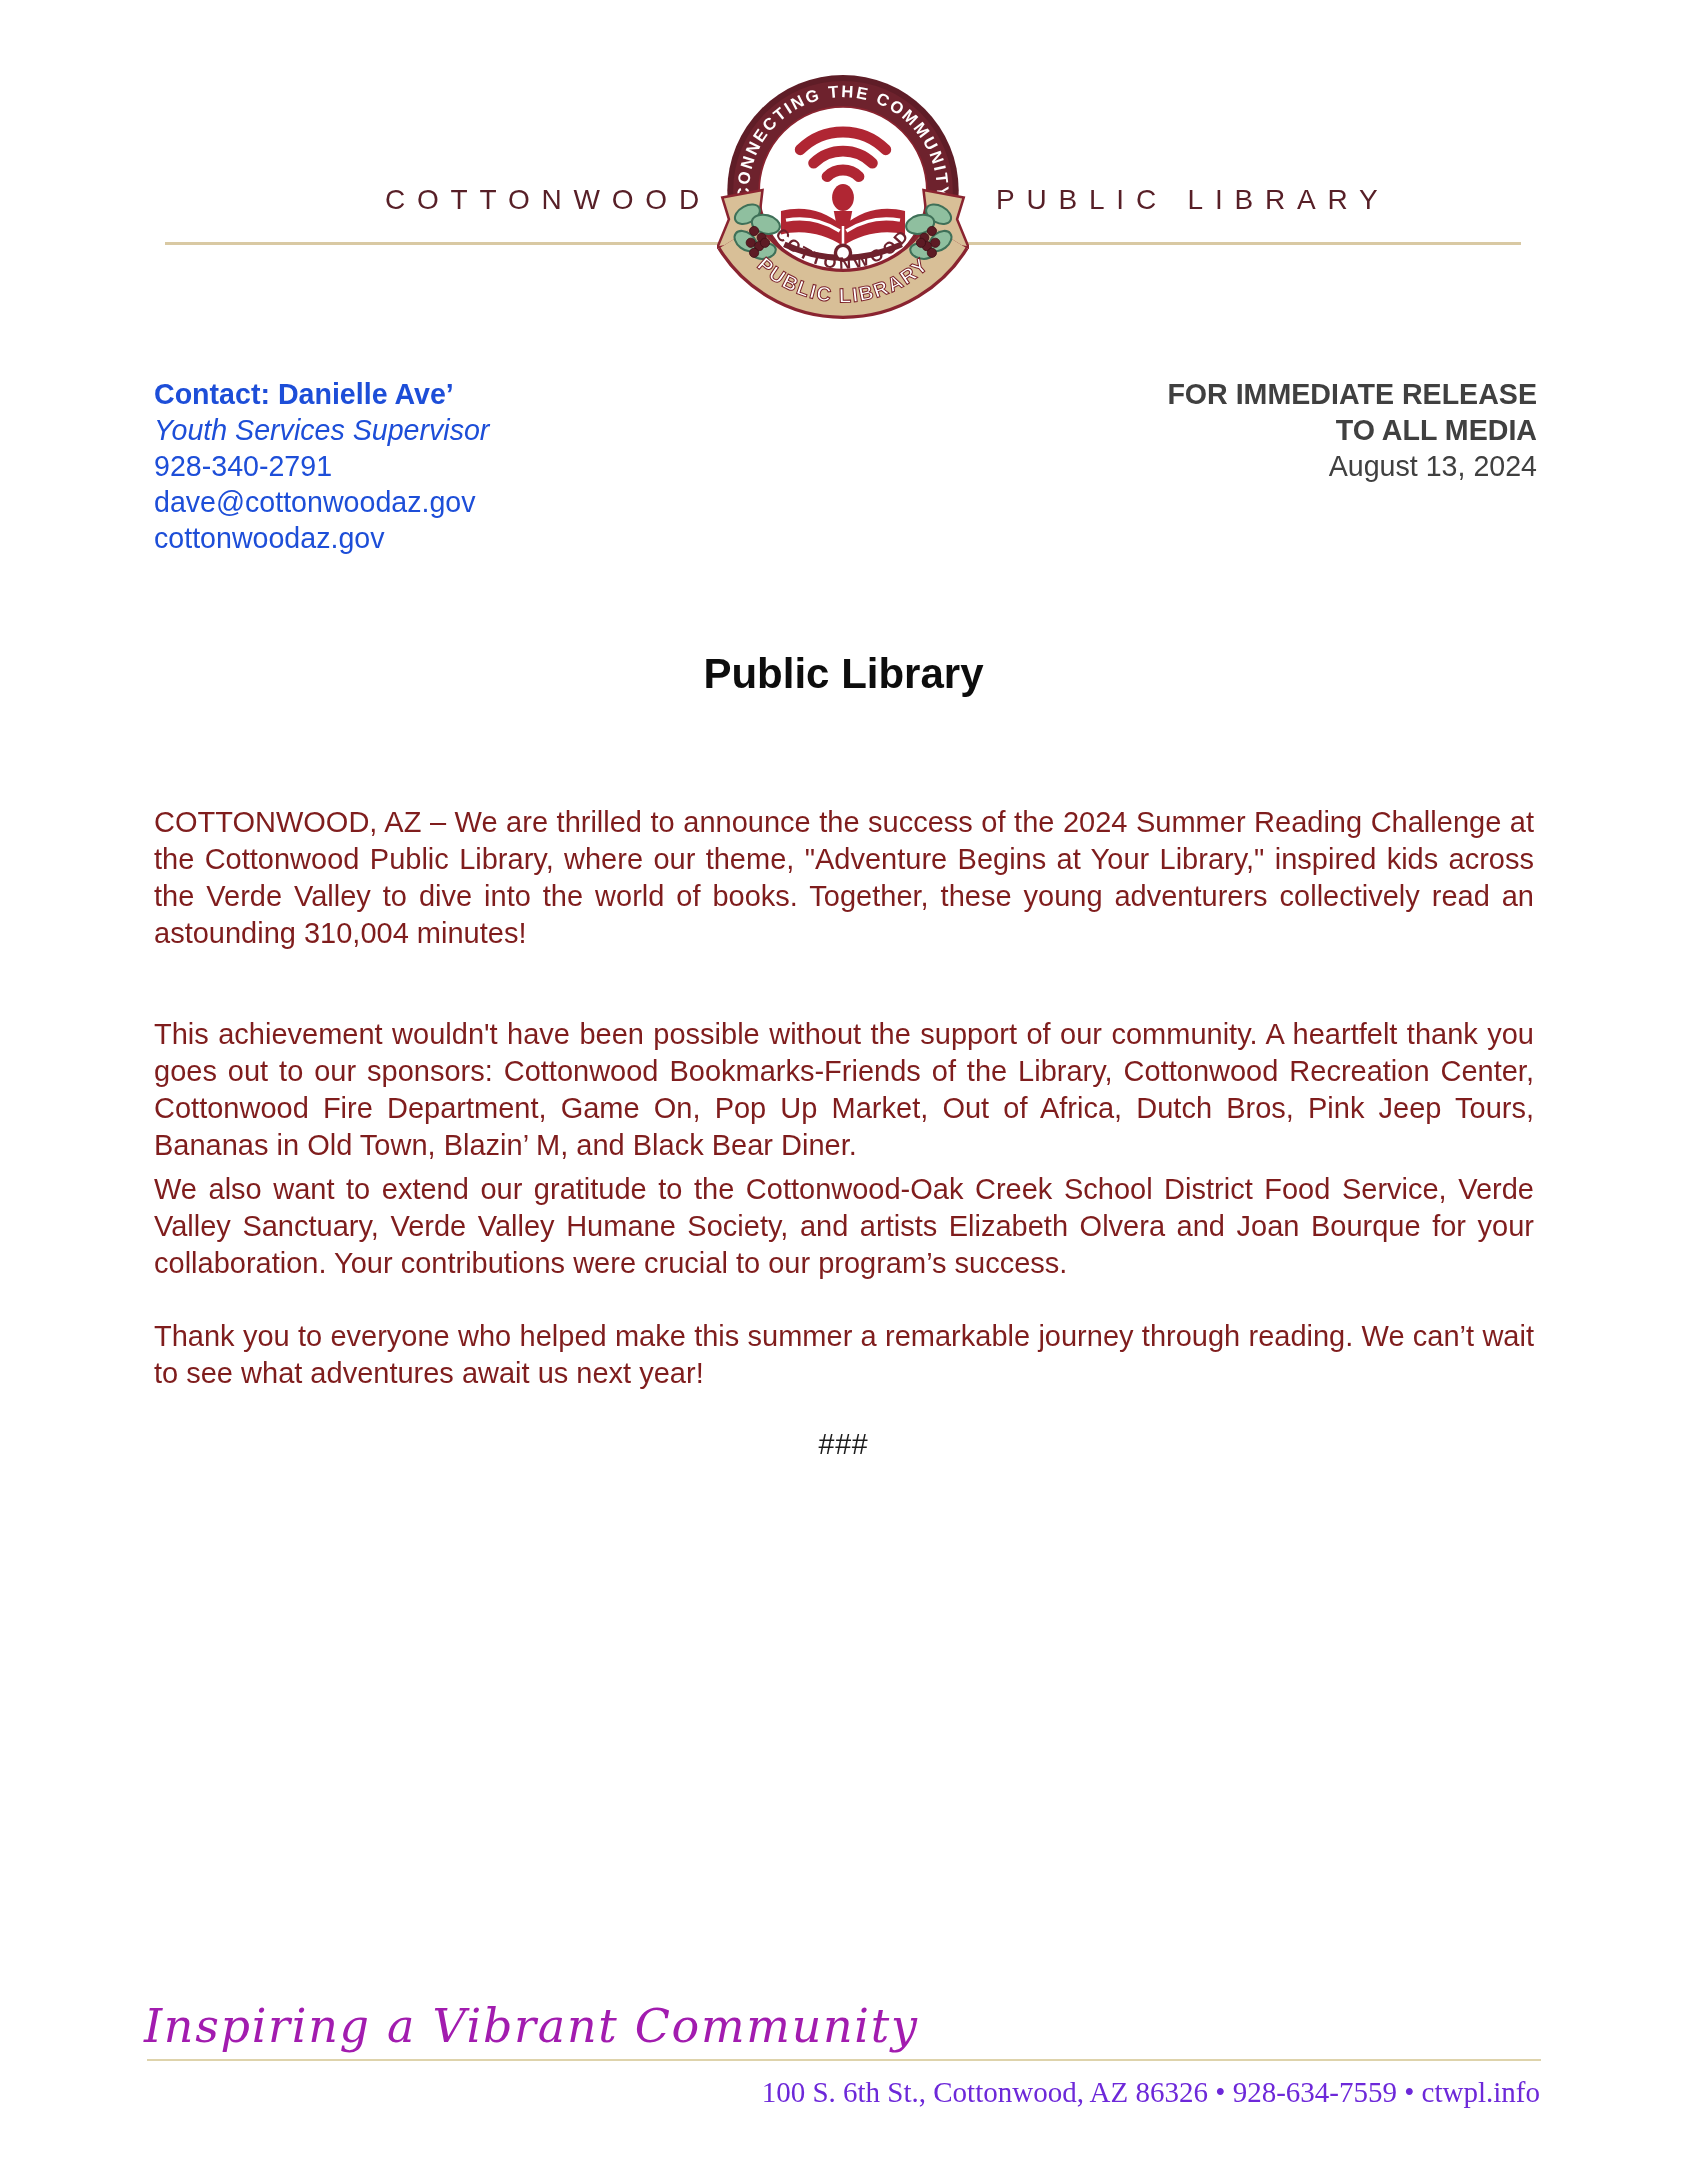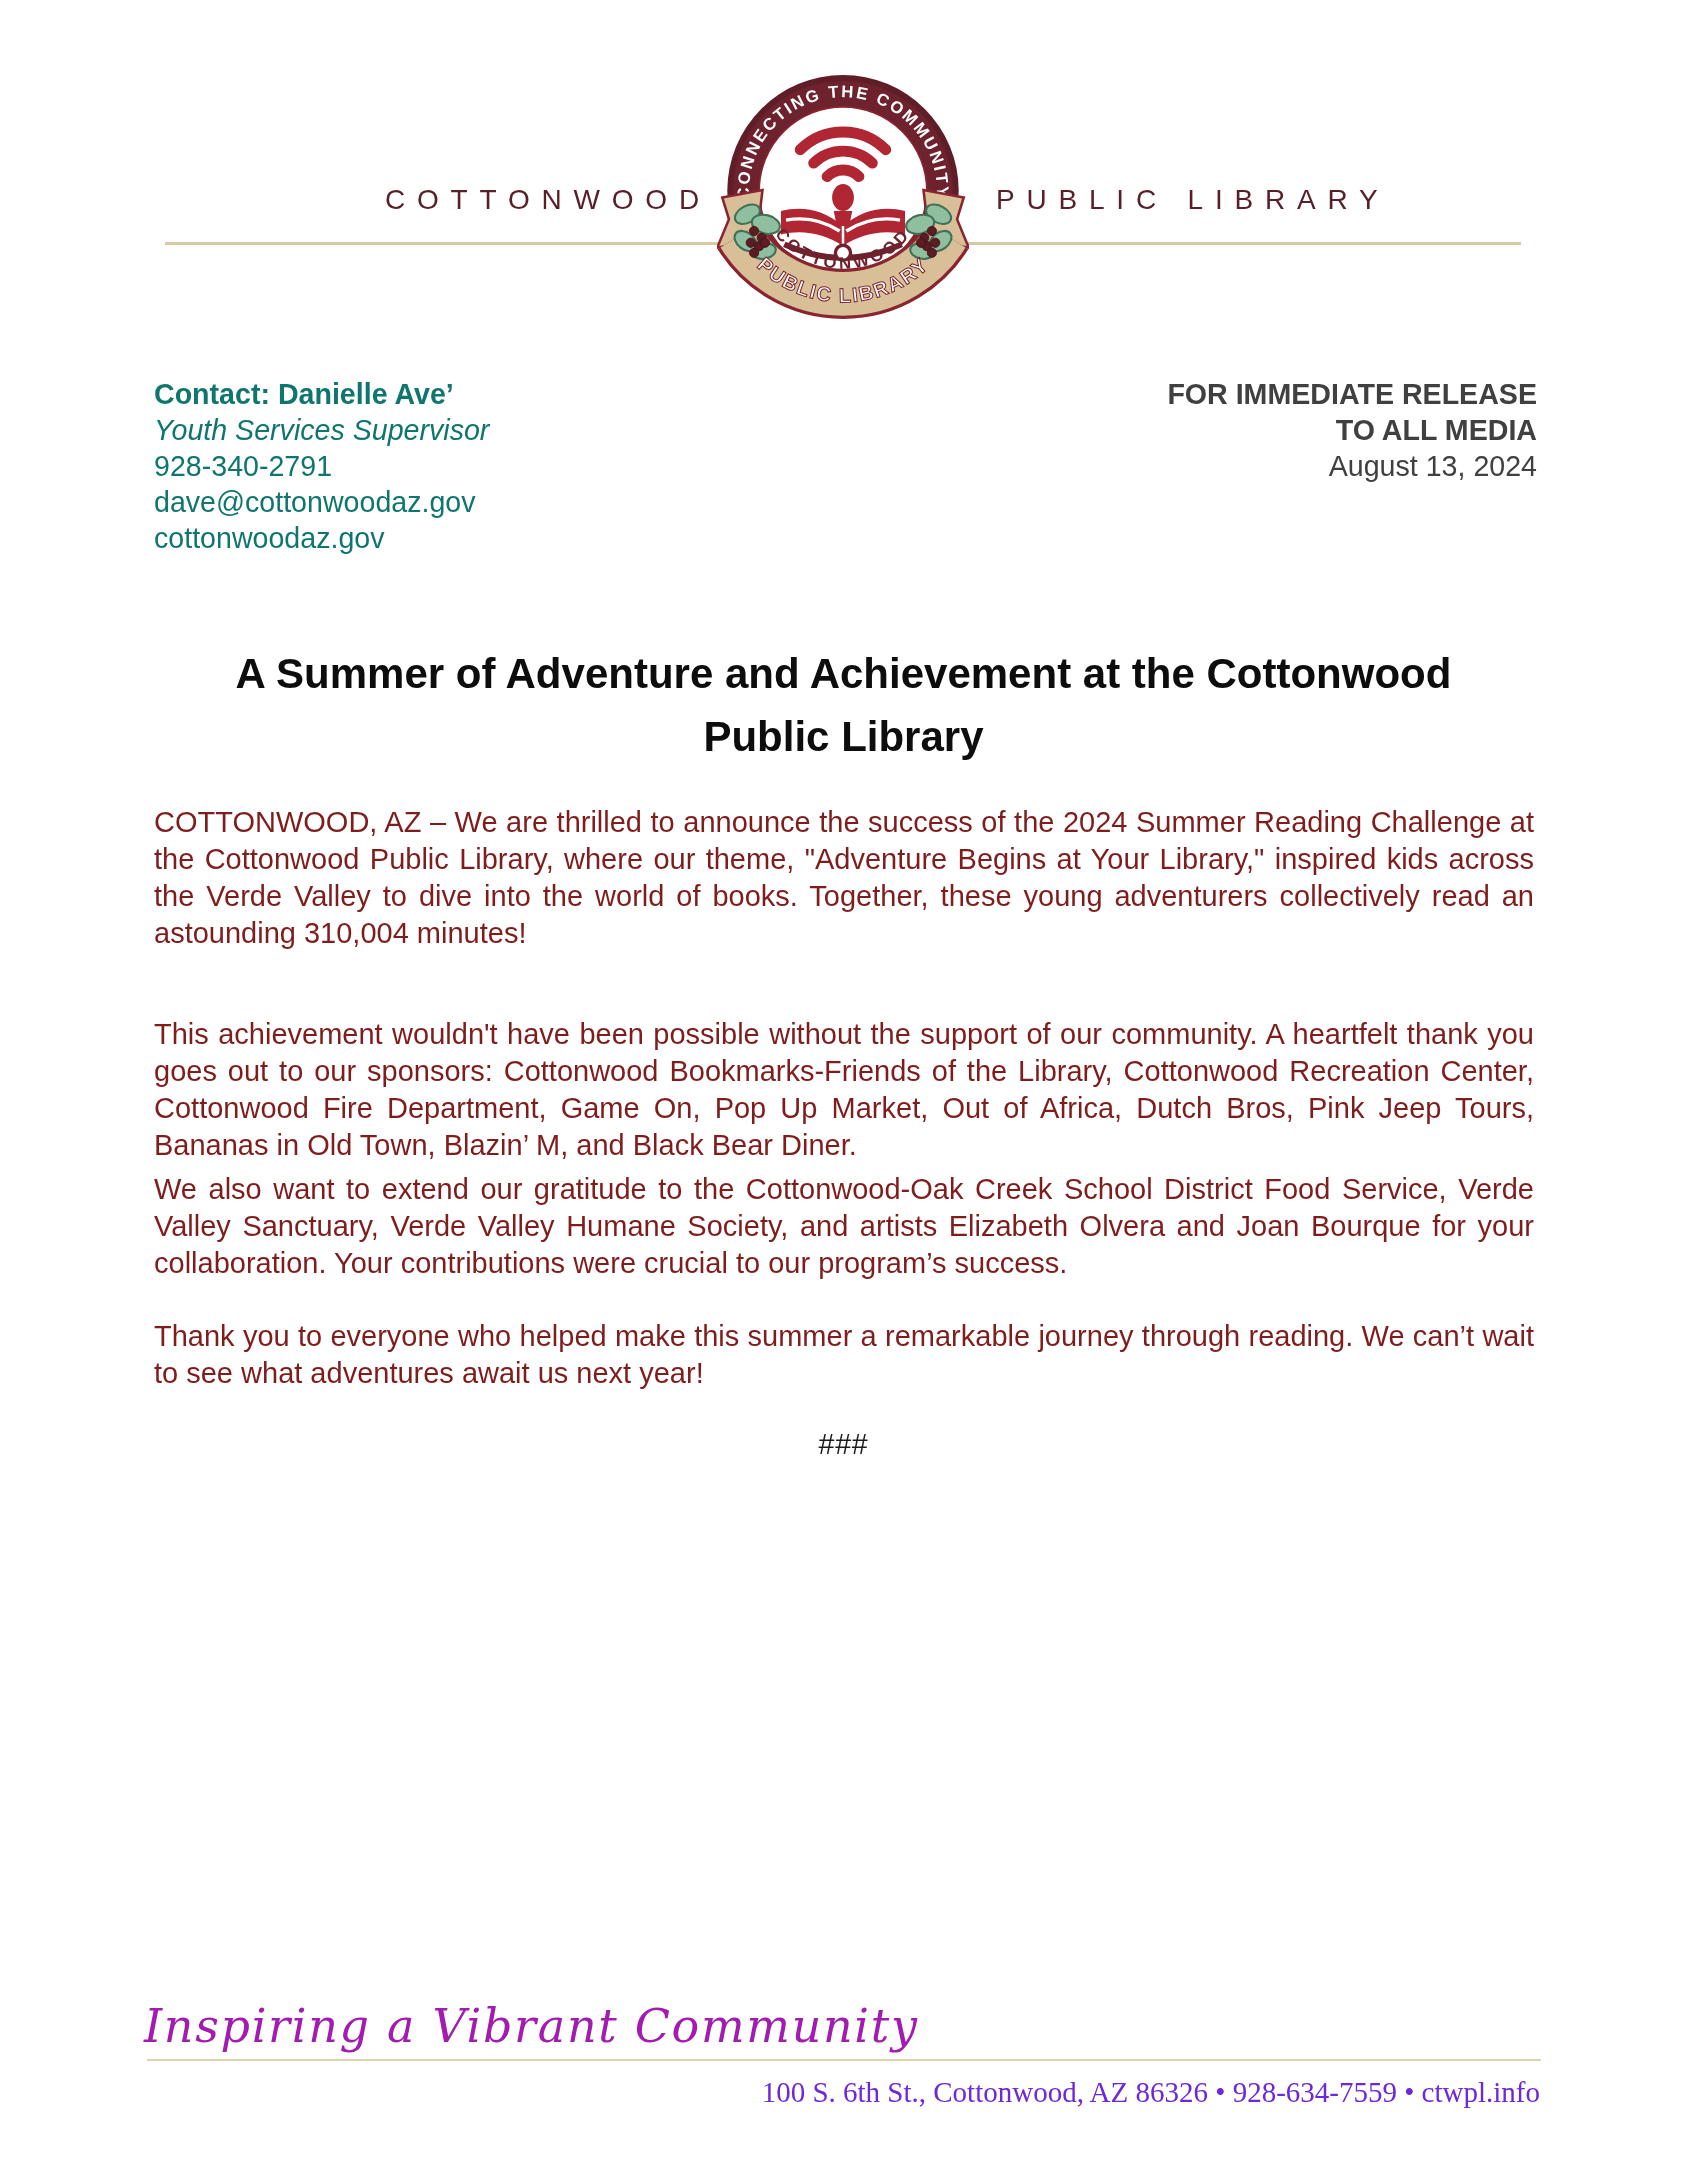--- a/index.html
+++ b/index.html
@@ -10,21 +10,21 @@
   .hrule{position:absolute;top:242px;height:2.5px;background:#d9c9a3;}
   .hrule.left{left:165px;width:554px;}
   .hrule.right{left:967px;width:554px;}
   .wordmark{position:absolute;top:184px;font-size:28px;letter-spacing:11.8px;
             color:#571f27;white-space:nowrap;}
   .wordmark.wm-left{left:385px;}
   .wordmark.wm-right{left:996px;}
   .logo{position:absolute;left:717px;top:65px;width:252px;height:270px;}
 
   
-  .contact{position:absolute;left:154px;top:376px;font-size:28.6px;line-height:36px;color:#0f766e;}
+  .contact{position:absolute;left:154px;top:376px;font-size:28.6px;line-height:36px;color:#1d4ed8;}
   .contact .c-head{font-weight:bold;}
   .contact .c-role{font-style:italic;}
   .release{position:absolute;right:150px;top:376px;font-size:28.6px;line-height:36px;
            text-align:right;color:#404040;}
   .release .r-bold{font-weight:bold;}
 
   
   .headline{position:absolute;left:0;width:1687px;top:642px;text-align:center;
             font-weight:bold;font-size:42px;line-height:63px;color:#0d0d0d;}
   .headline div{white-space:nowrap;}
@@ -136,21 +136,20 @@
     <div>cottonwoodaz.gov</div>
   </div>
 
   <div class="release">
     <div class="r-bold">FOR IMMEDIATE RELEASE</div>
     <div class="r-bold">TO ALL MEDIA</div>
     <div>August 13, 2024</div>
   </div>
 
   <div class="headline">
-    <div>A Summer of Adventure and Achievement at the Cottonwood</div>
     <div>Public Library</div>
   </div>
 
   <div class="para" id="p1">COTTONWOOD, AZ – We are thrilled to announce the success of the 2024 Summer Reading Challenge at the Cottonwood Public Library, where our theme, "Adventure Begins at Your Library," inspired kids across the Verde Valley to dive into the world of books. Together, these young adventurers collectively read an astounding 310,004 minutes!</div>
   <div class="para" id="p2">This achievement wouldn't have been possible without the support of our community. A heartfelt thank you goes out to our sponsors: Cottonwood Bookmarks-Friends of the Library, Cottonwood Recreation Center, Cottonwood Fire Department, Game On, Pop Up Market, Out of Africa, Dutch Bros, Pink Jeep Tours, Bananas in Old Town, Blazin’ M, and Black Bear Diner.</div>
   <div class="para" id="p4">Thank you to everyone who helped make this summer a remarkable journey through reading. We can’t wait to see what adventures await us next year!</div>
   <div class="para" id="p3">We also want to extend our gratitude to the Cottonwood-Oak Creek School District Food Service, Verde Valley Sanctuary, Verde Valley Humane Society, and artists Elizabeth Olvera and Joan Bourque for your collaboration. Your contributions were crucial to our program’s success.</div>
   <div class="endmark">###</div>
 
   <div class="footer-rule"></div>

